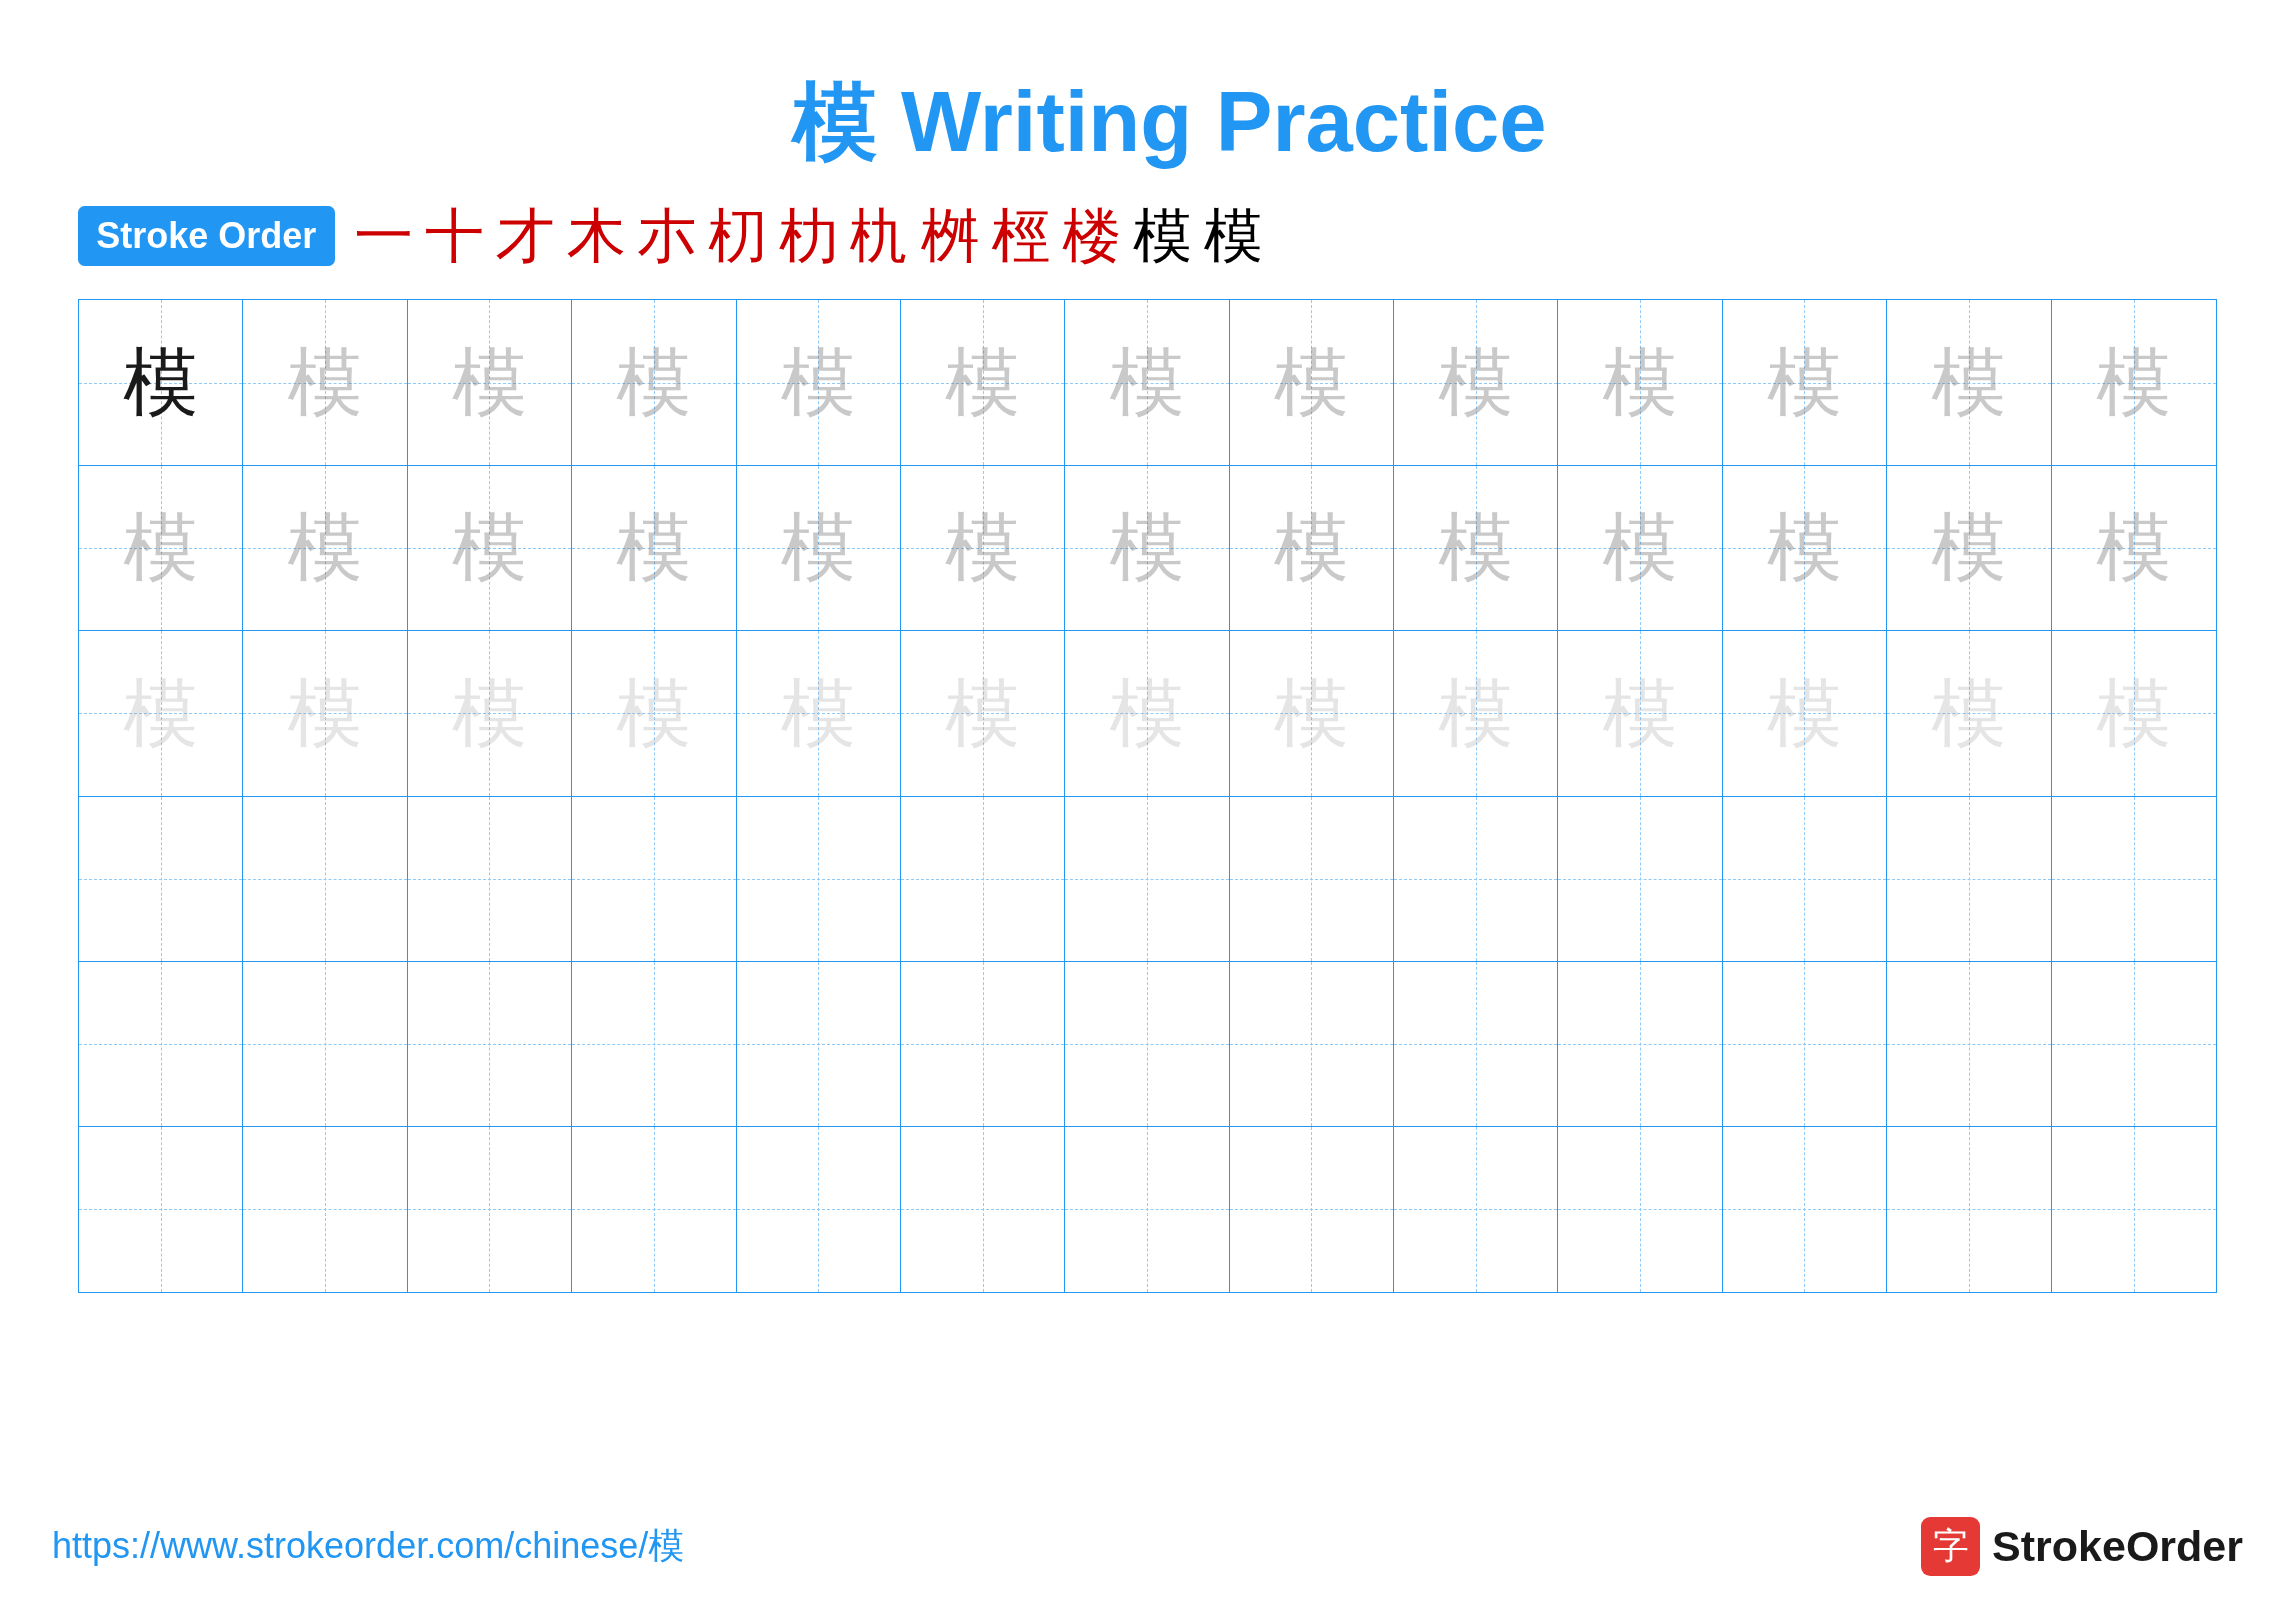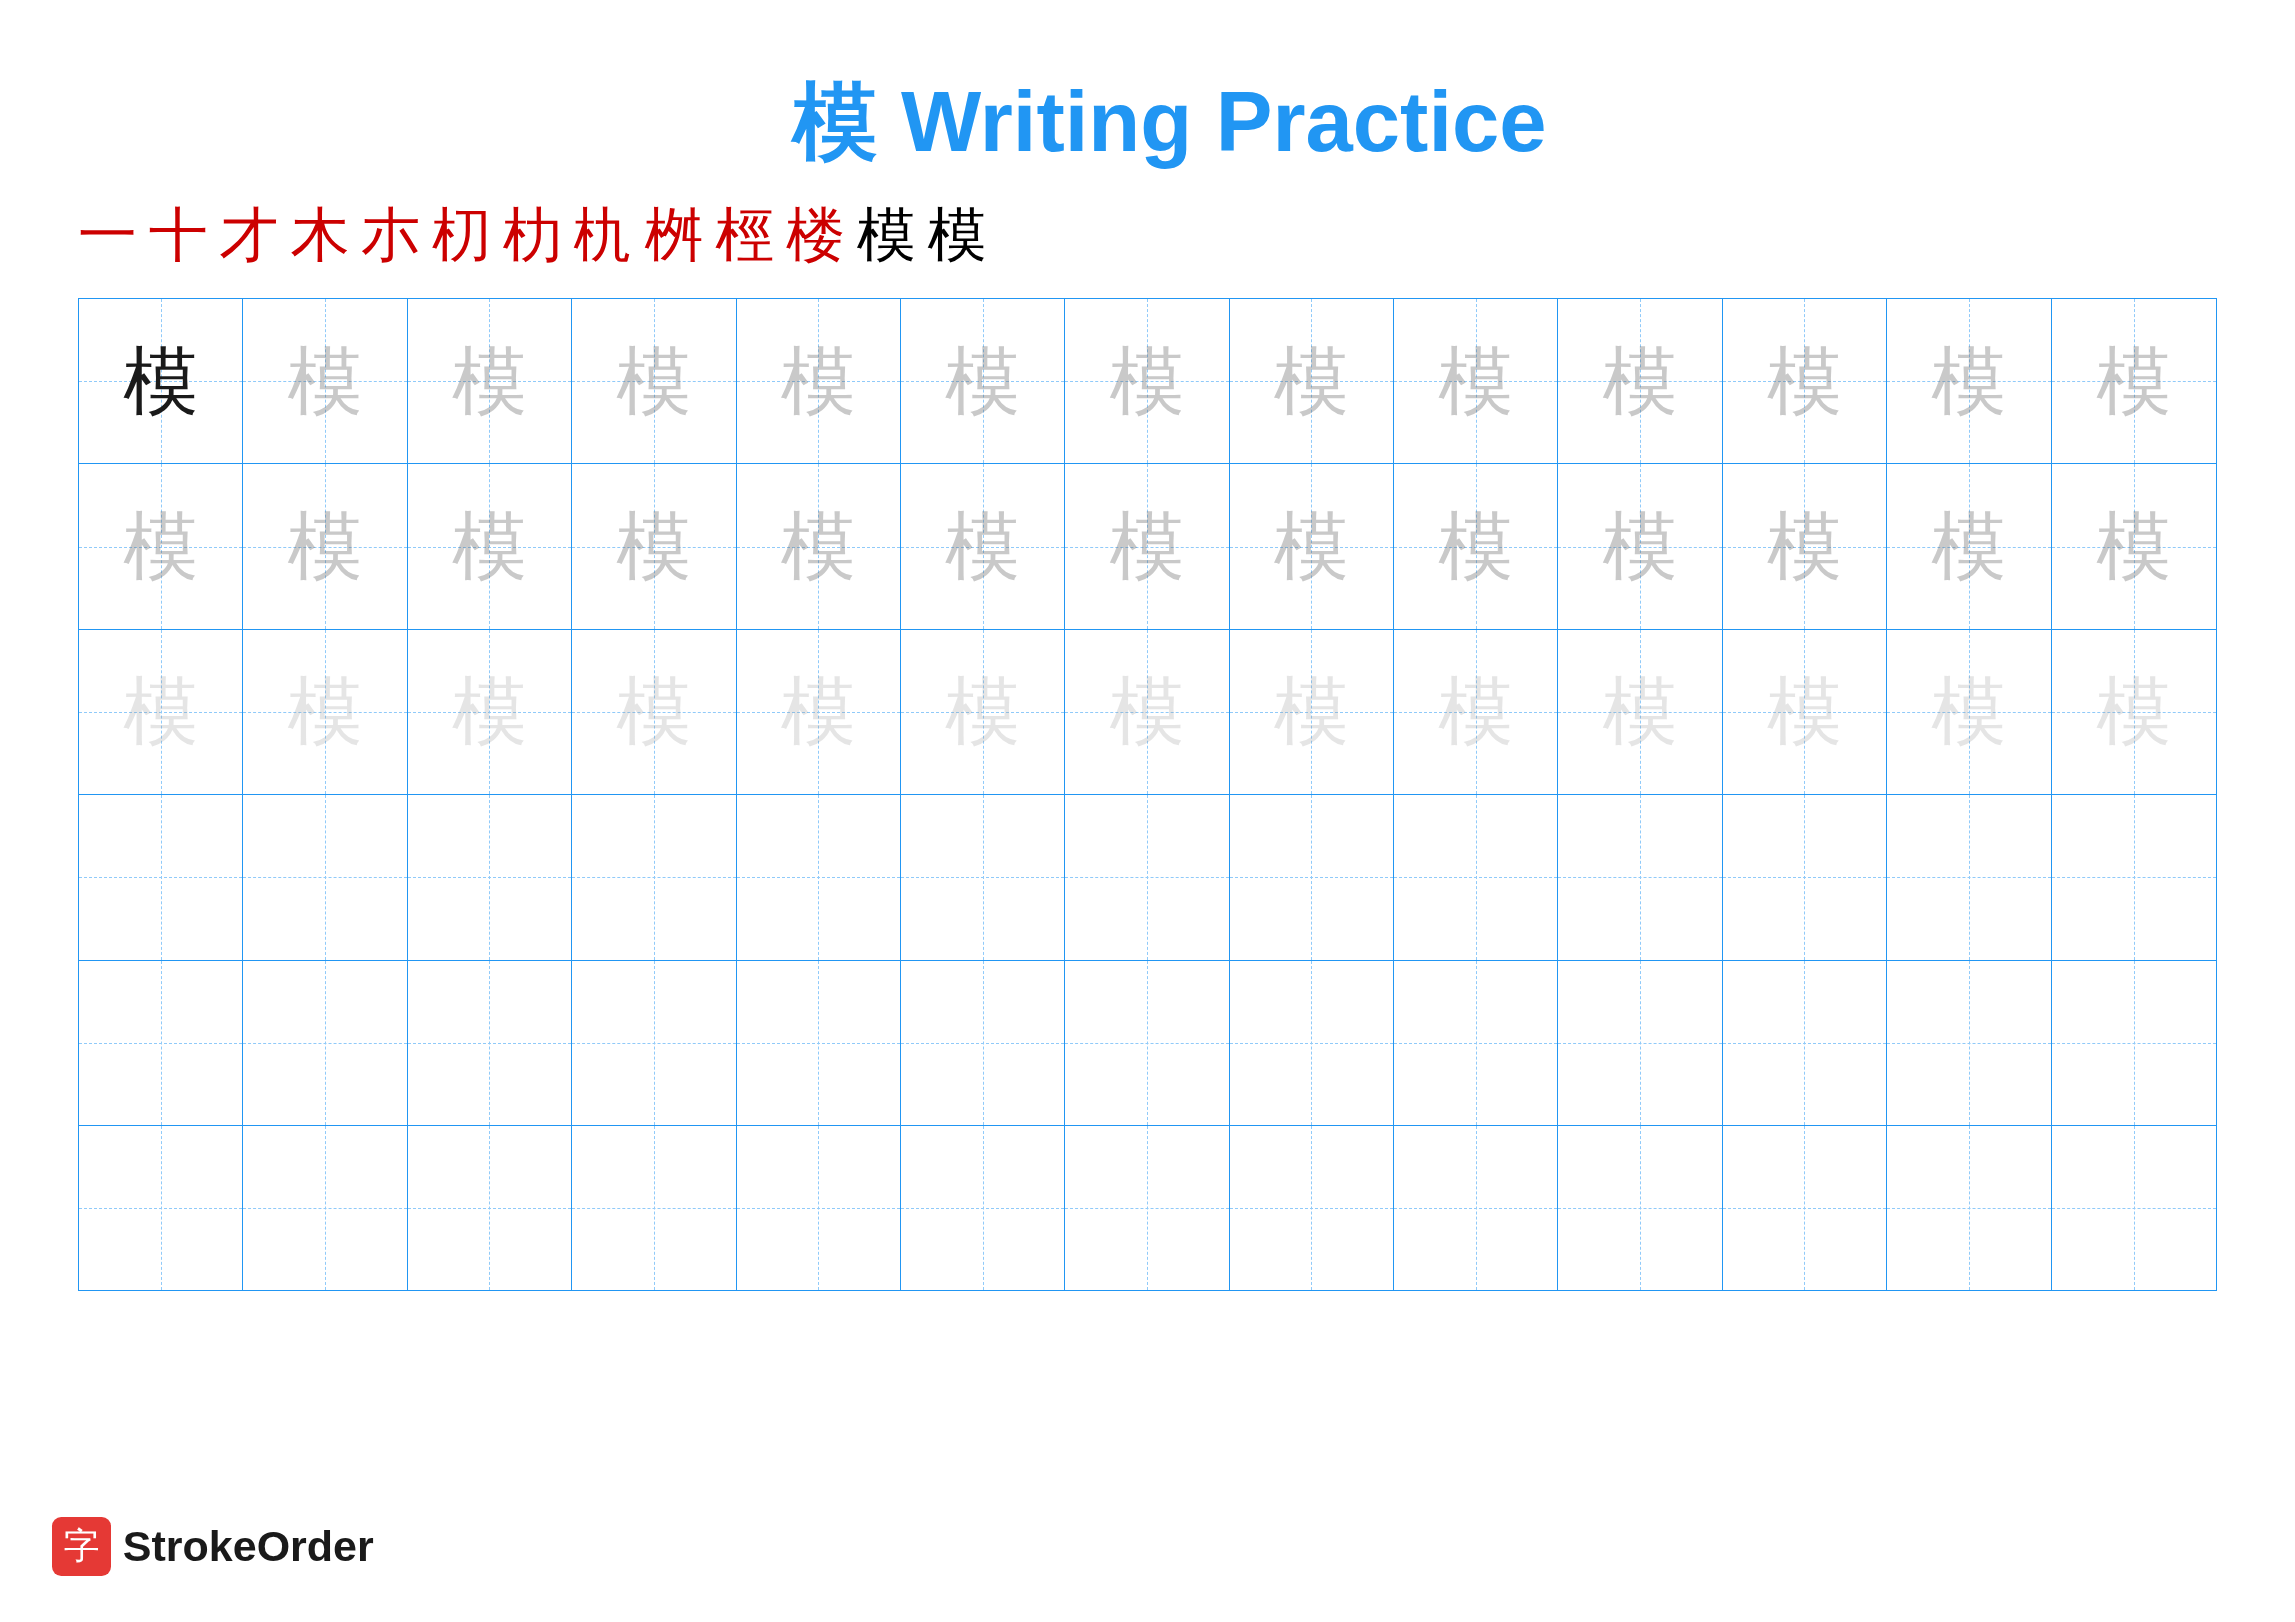--- a/index.html
+++ b/index.html
@@ -177,20 +177,21 @@
 </head>
 <body>
 
 <div class="page">
 
   <div class="title-section">
     <span class="title-text">模 Writing Practice</span>
   </div>
 
   <div class="stroke-order-section">
+    <div class="stroke-order-badge">Stroke Order</div>
     <div class="stroke-chars">
 
     <span class="stroke-char">一</span>
         <span class="stroke-char">十</span>
         <span class="stroke-char">才</span>
         <span class="stroke-char">木</span>
         <span class="stroke-char">朩</span>
         <span class="stroke-char">朷</span>
         <span class="stroke-char">朸</span>
         <span class="stroke-char">朹</span>
@@ -368,20 +369,21 @@
         <div class="grid-cell"></div>
         <div class="grid-cell"></div>
         <div class="grid-cell"></div>
         <div class="grid-cell"></div>
         <div class="grid-cell"></div>
         <div class="grid-cell"></div>
       </div>
     </div>
 
   <div class="footer">
+    <span class="footer-url">https://www.strokeorder.com/chinese/模</span>
     <div class="footer-brand">
       <div class="brand-icon">
         <span>字</span>
       </div>
       <span class="brand-name">StrokeOrder</span>
     </div>
   </div>
 
 </div>
 

